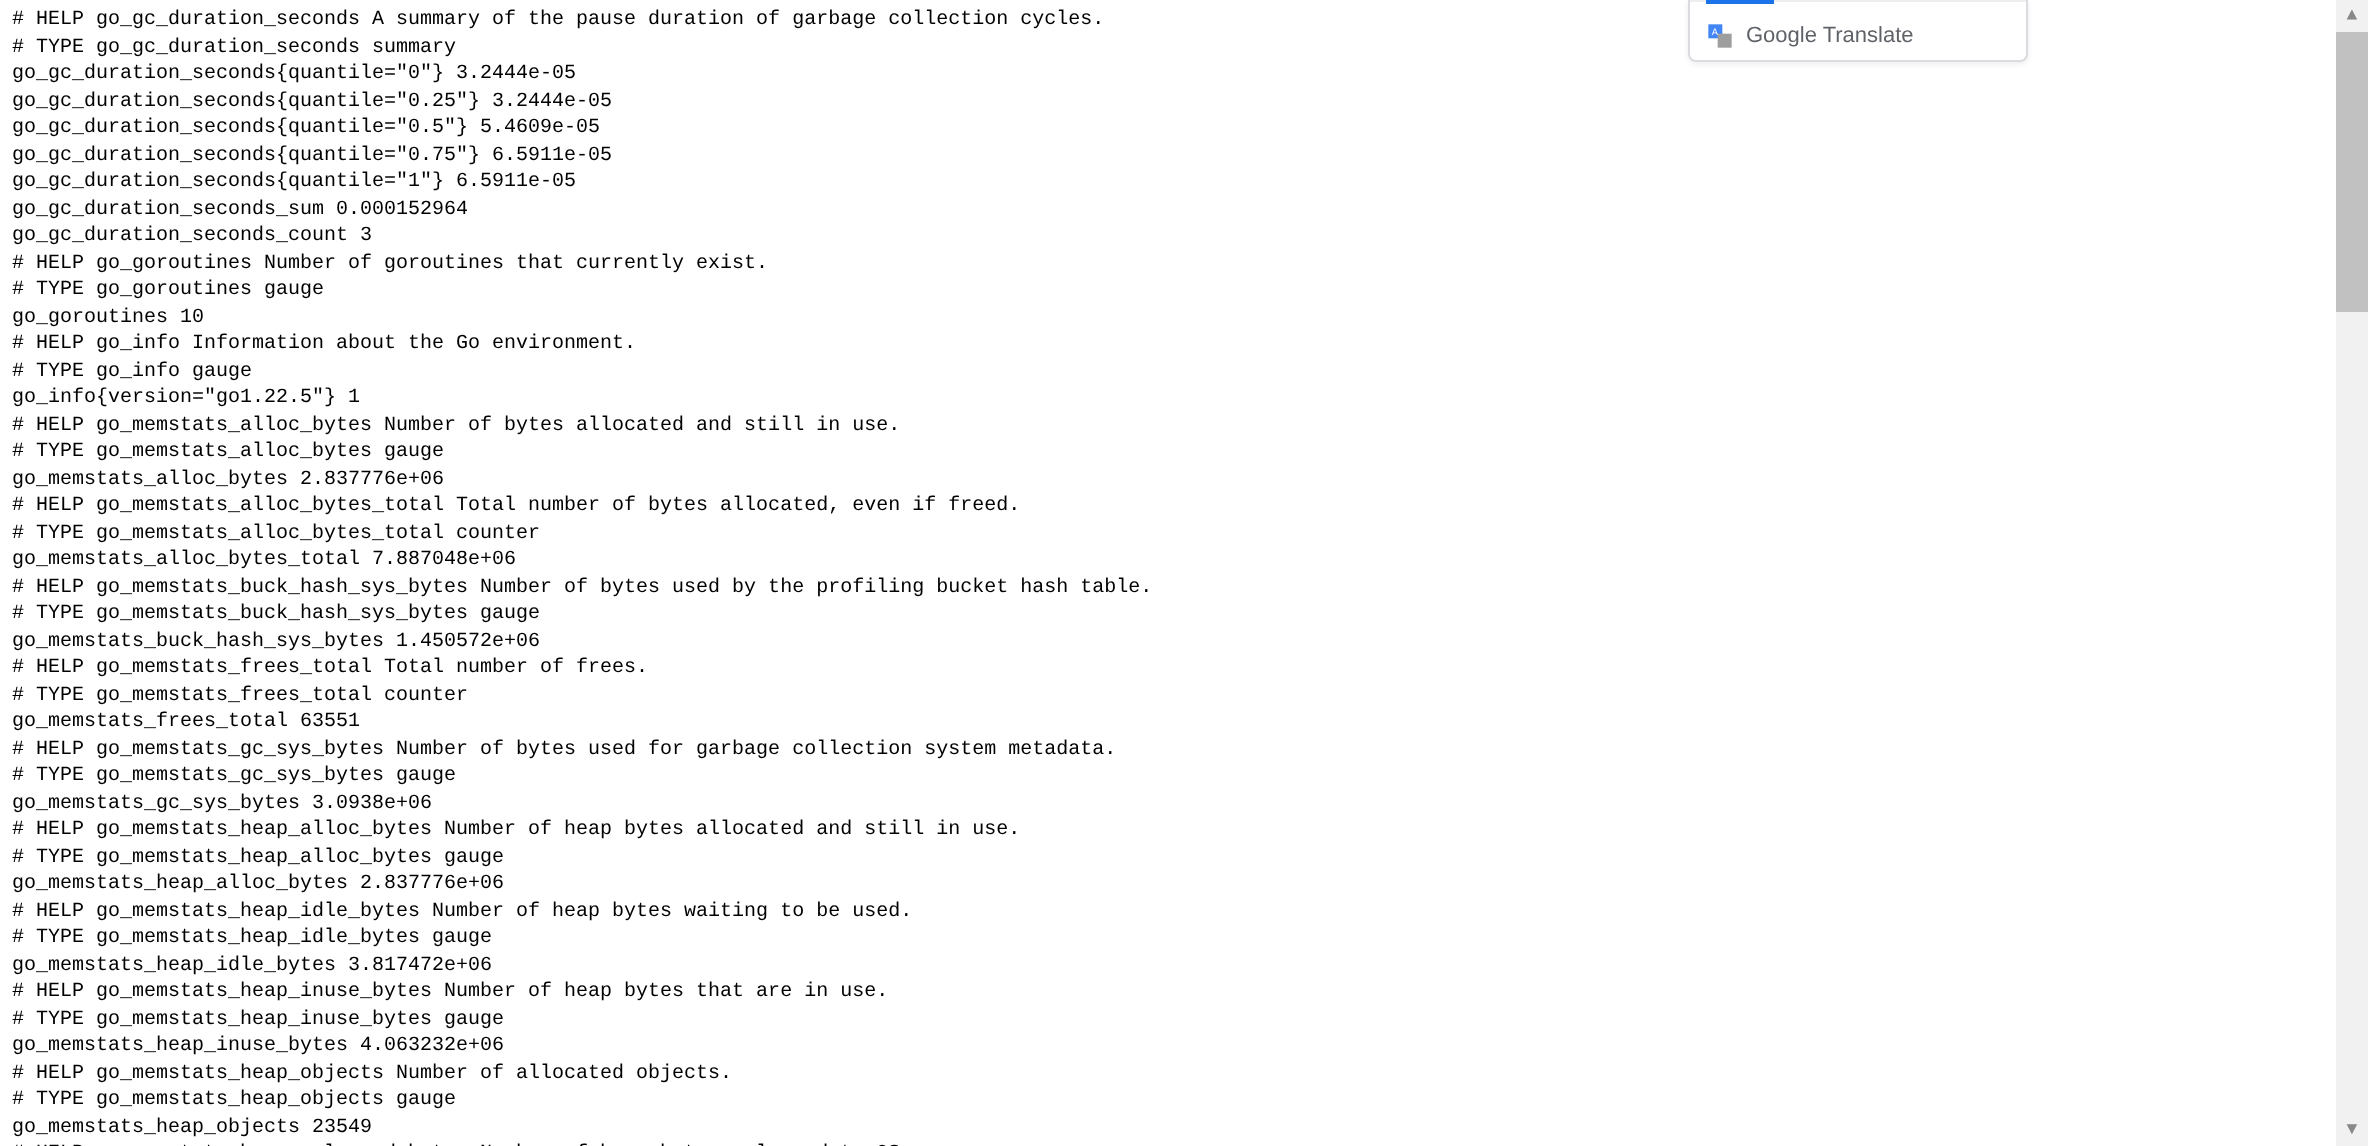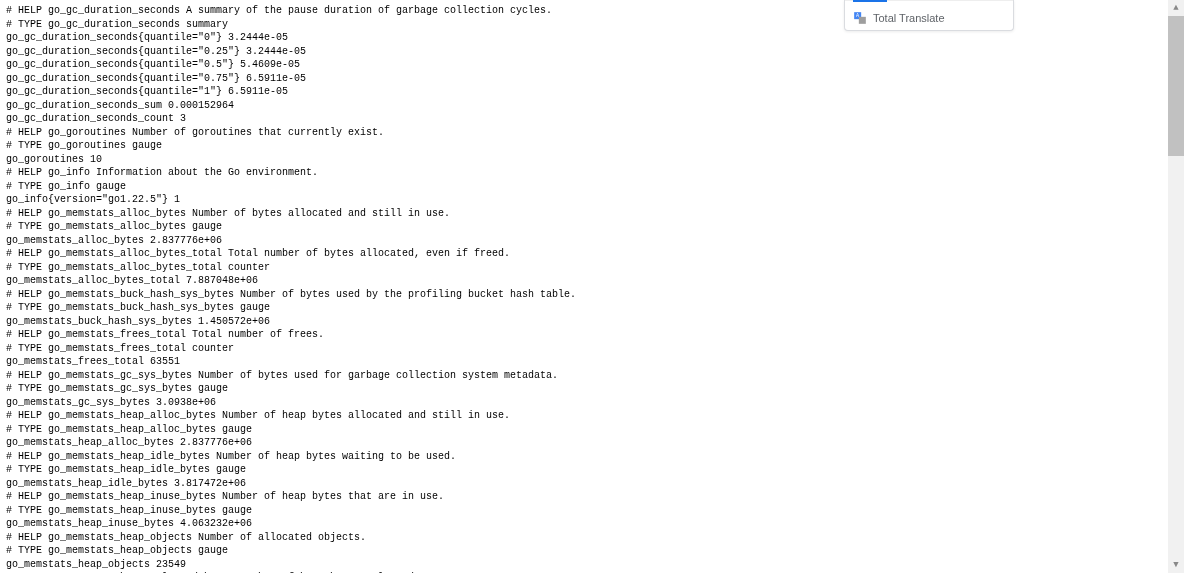--- a/index.html
+++ b/index.html
@@ -165,21 +165,21 @@
   <div class="translate-popup">
     <div class="translate-header"></div>
     <div class="translate-body">
       <span class="translate-icon">
         <svg viewBox="0 0 24 24" width="14" height="14">
           <rect x="2" y="2" width="12" height="12" fill="#4285F4"></rect>
           <rect x="10" y="10" width="12" height="12" fill="#9E9E9E"></rect>
           <text x="5" y="11" font-size="8" fill="#fff" font-family="Arial">A</text>
         </svg>
       </span>
-      <span>Total Translate</span>
+      <span>Google Translate</span>
     </div>
   </div>
 
   <div class="scrollbar-track">
     <div class="scroll-btn up">▲</div>
     <div class="scrollbar-thumb" style="top:16px;"></div>
     <div class="scroll-btn down">▼</div>
   </div>
 
 </div>

